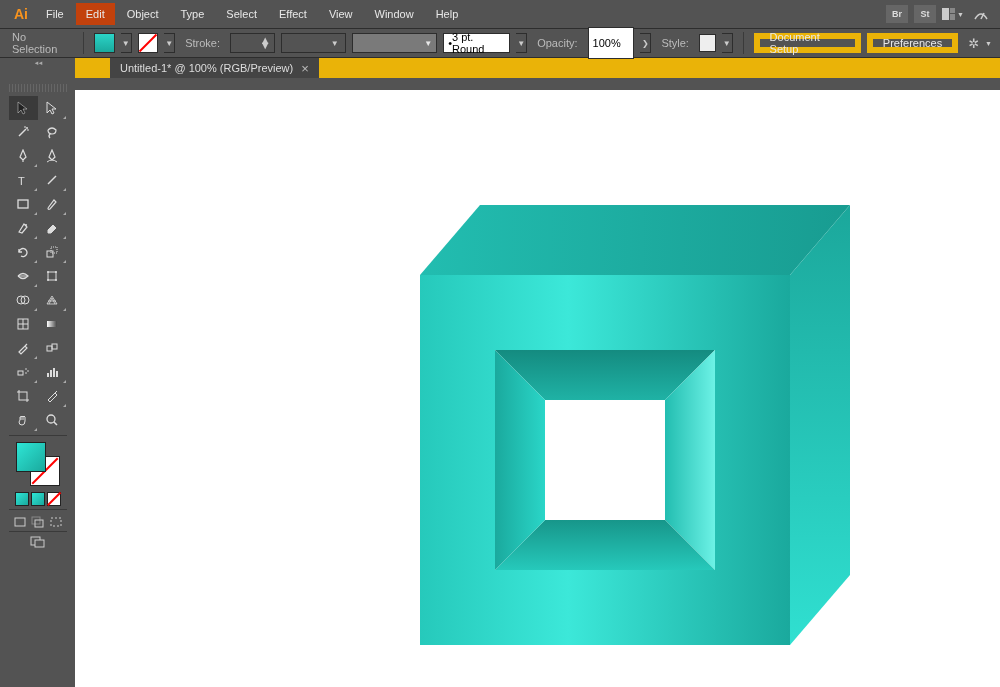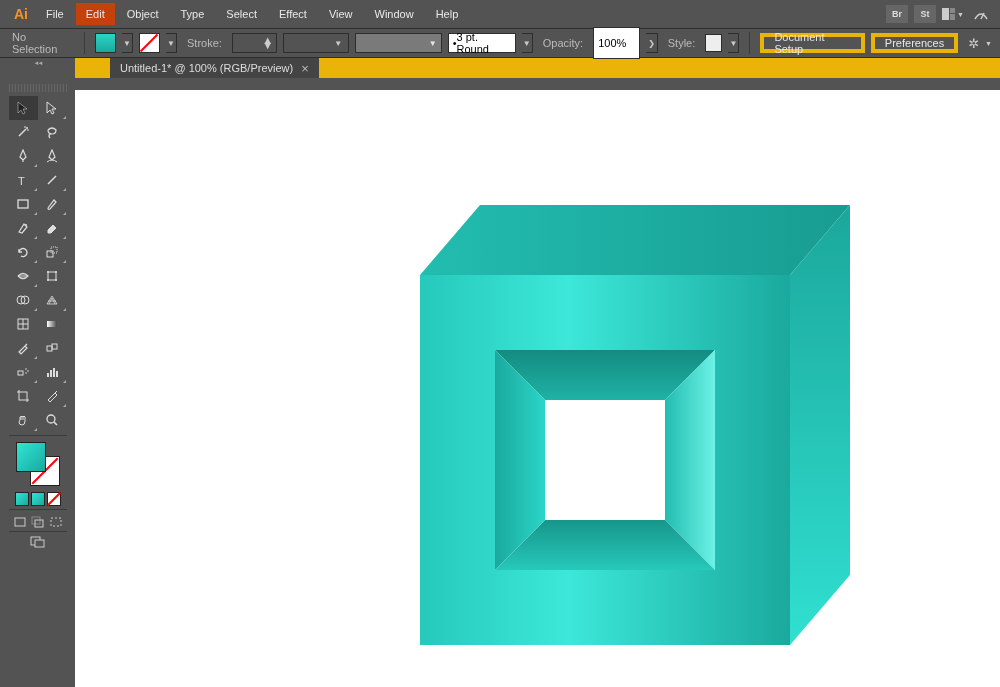--- a/index.html
+++ b/index.html
@@ -18,21 +18,21 @@
 .sw-nostroke{background:#fff;position:relative}
 .sw-nostroke::after{content:'';position:absolute;width:24px;height:2px;background:red;transform:rotate(-45deg)}
 .dd-arrow{width:12px;height:20px;display:flex;align-items:center;justify-content:center;color:#ccc;font-size:8px;border:1px solid #2d2d2d;border-left:none;cursor:pointer}
 .stroke-select{width:48px;height:20px;background:#535353;border:1px solid #2d2d2d;display:flex;align-items:center;padding:0 3px}
 .stroke-arrows{display:flex;flex-direction:column;font-size:6px;line-height:5px;color:#ccc;margin-left:auto}
 .ctrl-drop{height:20px;background:#535353;border:1px solid #2d2d2d;display:flex;align-items:center;padding:0 4px}
 .ctrl-drop45{width:70px}
 .white-drop{background:#fff;color:#000;width:72px;height:20px;border:1px solid #2d2d2d;display:flex;align-items:center;padding:0 4px}
 .opacity-box{background:#fff;color:#000;width:50px;height:32px;border:1px solid #2d2d2d;display:flex;align-items:center;padding:0 4px}
 .ctrl-divider{width:1px;height:22px;background:#3a3a3a;margin:0 4px}
-.ctrl-btn{height:20px;padding:0 10px;background:#535353;border:4px solid #eab308;color:#e8e8e8;display:flex;align-items:center;cursor:pointer}
+.ctrl-btn{height:20px;padding:0 10px;background:#535353;border:6px solid #eab308;color:#e8e8e8;display:flex;align-items:center;cursor:pointer}
 .gear-icon{font-size:13px;color:#ccc;margin-left:4px}
 .tabbar{height:20px;background:#eab308;display:flex;align-items:flex-end;padding-left:110px}
 .doc-tab{height:20px;background:#444;padding:0 10px;display:flex;align-items:center;gap:8px;color:#ddd}
 .doc-close{color:#bbb;cursor:pointer;font-size:13px}
 .workspace{position:absolute;left:75px;top:90px;right:0;bottom:0;background:#fff;overflow:hidden}
 .toolpanel{position:absolute;left:0;top:58px;width:75px;bottom:0;background:#535353}
 .tool-header{height:10px;display:flex;align-items:center;justify-content:center}
 .tool-header::before{content:'◄◄';font-size:6px;color:#aaa;letter-spacing:-2px}
 .tool-bar-inner{width:58px;margin:0 auto;margin-top:16px}
 .tool-grab{height:8px;background:repeating-linear-gradient(90deg,#666,#666 1px,transparent 1px,transparent 3px);margin-bottom:4px}

